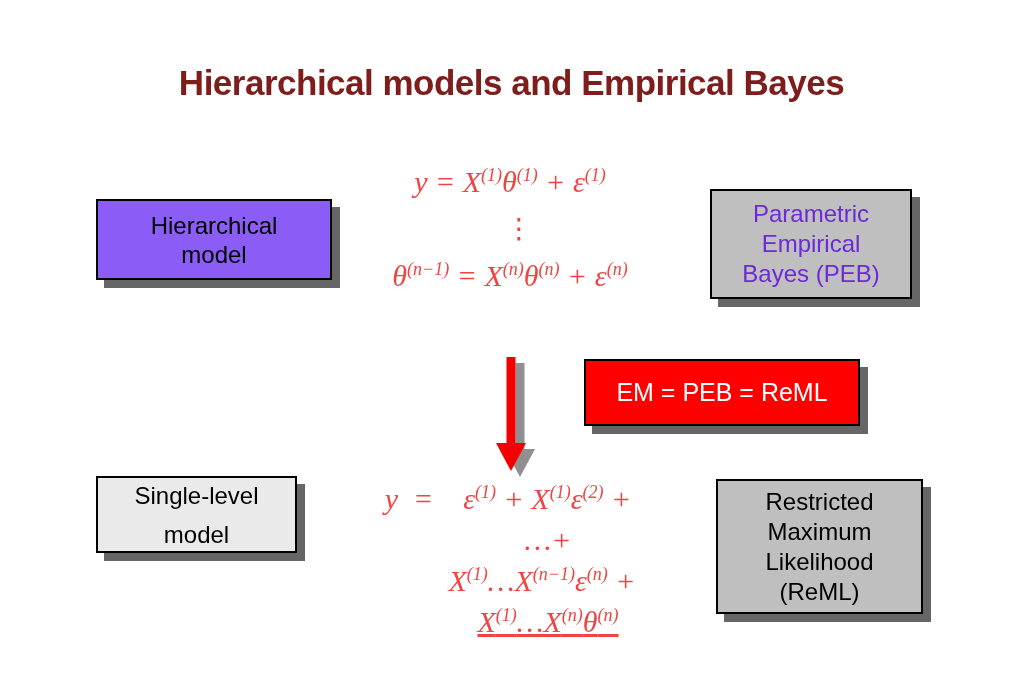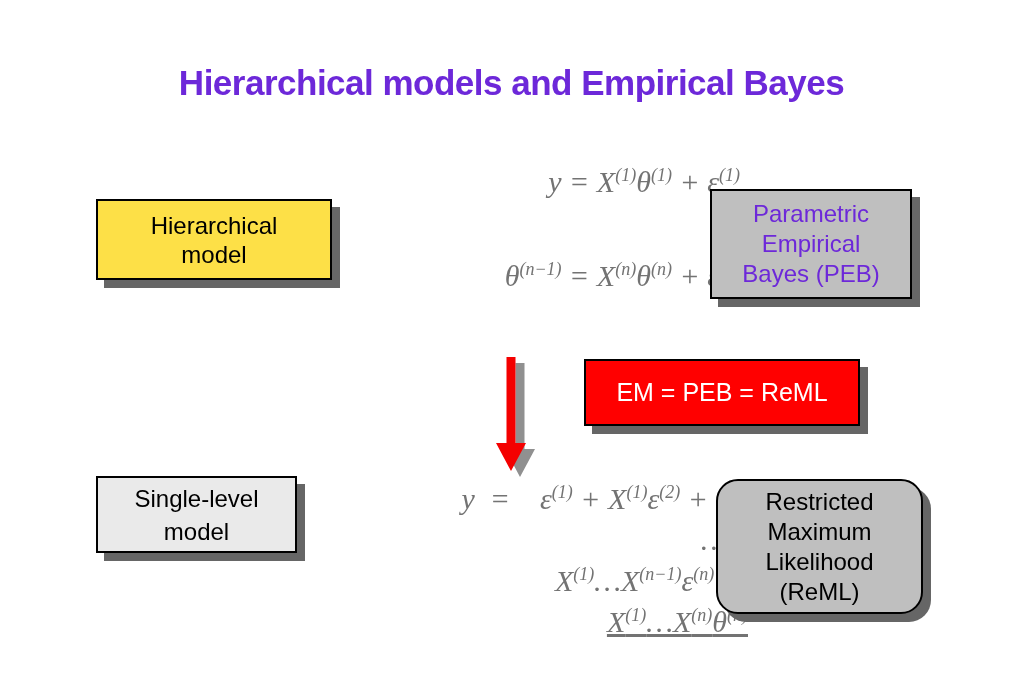--- a/index.html
+++ b/index.html
@@ -19,28 +19,28 @@
   .title {
     position: absolute;
     top: 63px;
     left: 0;
     width: 100%;
     margin: 0;
     text-align: center;
     font-size: 35px;
     font-weight: bold;
     letter-spacing: -0.5px;
-    color: #6d28d9;
+    color: #7f1d1d;
   }
   .eq-block {
     position: absolute;
     font-family: "Liberation Serif", "DejaVu Serif", serif;
     font-style: italic;
-    text-align: right;
-    color: #737373;
+    text-align: center;
+    color: #ef4444;
   }
   .eq-top {
     left: 280px;
     top: 158px;
     width: 460px;
     font-size: 30px;
   }
   .eq-top .eq-line { line-height: 47px; }
   .eq-bottom {
     left: 310px;
@@ -82,21 +82,21 @@
   #box-peb {
     left: 710px; top: 189px; width: 198px; height: 106px;
     font-size: 24px; line-height: 30px;
   }
   #box-em {
     left: 584px; top: 359px; width: 272px; height: 63px;
     font-size: 25px;
   }
   #box-single {
     left: 96px; top: 476px; width: 197px; height: 73px;
-    font-size: 24px; line-height: 33px;
+    font-size: 24px; line-height: 39px;
   }
   #box-reml {
     left: 716px; top: 479px; width: 203px; height: 131px;
     font-size: 24px; line-height: 30px;
   }
   .arrow {
     position: absolute;
     left: 492px;
     top: 357px;
   }
@@ -107,21 +107,21 @@
 <div class="slide">
 
   <h1 class="title">Hierarchical models and Empirical Bayes</h1>
 
   <div class="eq-block eq-top">
       <div class="eq-line"><span>y = X</span><sup>(1)</sup><span>θ</span><sup>(1)</sup><span> + ε</span><sup>(1)</sup></div>
       <div class="eq-line dots" style="left: 9px;"><span>⋮</span></div>
       <div class="eq-line"><span>θ</span><sup>(n−1)</sup><span> = X</span><sup>(n)</sup><span>θ</span><sup>(n)</sup><span> + ε</span><sup>(n)</sup></div>
     </div>
 
-  <div class="box" id="box-hierarchical" style="background: #fde047; color: rgb(0, 0, 0);">
+  <div class="box" id="box-hierarchical" style="background: #8b5cf6; color: rgb(0, 0, 0);">
     <span class="box-label">Hierarchical
 model</span>
   </div>
 
   <div class="box" id="box-peb" style="background: rgb(191, 191, 191); color: #6d28d9;">
     <span class="box-label">Parametric
 Empirical
 Bayes (PEB)</span>
   </div>
 
@@ -139,20 +139,20 @@
 model</span>
   </div>
 
   <div class="eq-block eq-bottom">
       <div class="eq-line" style="left: -2px; font-style: italic;"><span>y  =    ε</span><sup>(1)</sup><span> + X</span><sup>(1)</sup><span>ε</span><sup>(2)</sup><span> +</span></div>
       <div class="eq-line" style="left: 38px;"><span>…+</span></div>
       <div class="eq-line" style="left: 32px;"><span>X</span><sup>(1)</sup><span>…X</span><sup>(n−1)</sup><span>ε</span><sup>(n)</sup><span> +</span></div>
       <div class="eq-line" style="left: 38px; text-decoration: underline;"><span>X</span><sup>(1)</sup><span>…X</span><sup>(n)</sup><span>θ</span><sup>(n)</sup></div>
     </div>
 
-  <div class="box" id="box-reml" style="background: rgb(191, 191, 191); color: rgb(0, 0, 0); border-radius: 22px;">
+  <div class="box" id="box-reml" style="background: rgb(191, 191, 191); color: rgb(0, 0, 0);">
     <span class="box-label">Restricted
 Maximum
 Likelihood
 (ReML)</span>
   </div>
 
 </div>
 
 </body></html>

